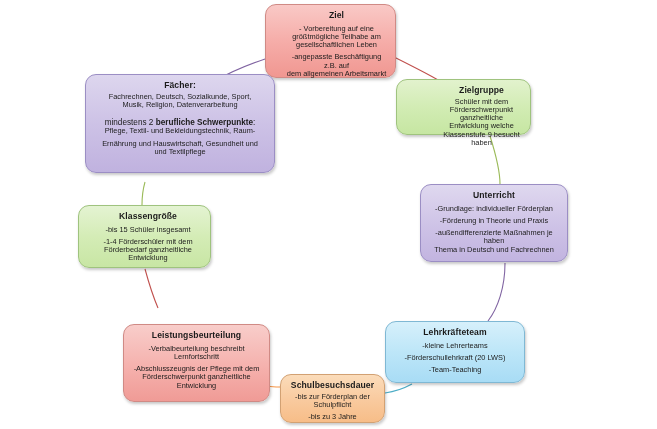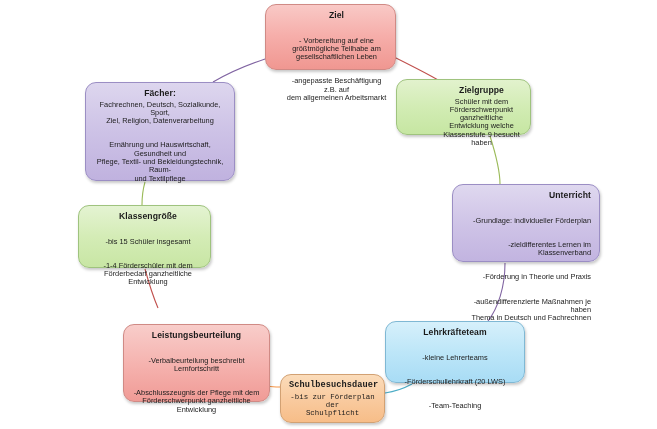--- a/index.html
+++ b/index.html
@@ -41,70 +41,68 @@
     margin-bottom: 2px;
     display: block;
   }
   .node .line {
     display: block;
     font-size: 7.4px;
     letter-spacing: 0px;
   }
   .node .para {
     display: block;
-    margin-top: 16px;
+    margin-top: 4px;
   }
   .node .para:first-of-type {
     margin-top: 0;
   }
   .node .b { font-weight: bold; }
 
   
   .n-ziel {
-    left: 265px; top: 4px; width: 131px; height: 66px;
+    left: 265px; top: 4px; width: 131px; height: 74px;
     background: linear-gradient(180deg, #f9c9c6 0%, #f6aeaa 48%, #f09791 100%);
     border-color: #d08a85;
     padding-left: 20px;
   }
   .n-zielgruppe {
     left: 396px; top: 79px; width: 135px; height: 56px;
     background: linear-gradient(180deg, #e2f2cd 0%, #d2ecb4 50%, #c6e6a2 100%);
     border-color: #9fc37e;
     padding-left: 44px;
   }
   .n-unterricht {
-    left: 452px; top: 184px; width: 148px; height: 78px;
+    left: 420px; top: 184px; width: 148px; height: 78px;
     background: linear-gradient(180deg, #dfd8ef 0%, #cfc4e7 50%, #c2b4e0 100%);
     border-color: #9b8ec4;
-    text-align: right;
   }
   .n-lehrkraefte {
     left: 385px; top: 321px; width: 140px; height: 62px;
     background: linear-gradient(180deg, #d6f0fb 0%, #bde6f8 50%, #a8dcf5 100%);
     border-color: #7fb8d4;
   }
   .n-schulbesuch {
     left: 280px; top: 374px; width: 105px; height: 49px;
     background: linear-gradient(180deg, #fbdcba 0%, #f9cba0 50%, #f7bd88 100%);
     border-color: #d2a173;
-    font-family: Liberation Mono, monospace;
   }
   .n-leistung {
     left: 123px; top: 324px; width: 147px; height: 78px;
     background: linear-gradient(180deg, #f8cdca 0%, #f5b1ad 55%, #f09b96 100%);
     border-color: #d08a85;
   }
   .n-klasse {
     left: 78px; top: 205px; width: 133px; height: 63px;
     background: linear-gradient(180deg, #e4f3d2 0%, #d4ecb6 50%, #c8e6a4 100%);
     border-color: #9fc37e;
     padding-left: 15px;
   }
   .n-faecher {
-    left: 85px; top: 82px; width: 150px; height: 99px;
+    left: 85px; top: 74px; width: 190px; height: 99px;
     background: linear-gradient(180deg, #ddd6ee 0%, #cdc2e6 50%, #c0b2df 100%);
     border-color: #9b8ec4;
   }
   .n-faecher .title { margin-bottom: 2px; }
 </style>
 </head>
 <body>
 
 <div id="canvas">
 
@@ -131,21 +129,20 @@
   <div class="node n-zielgruppe">
     <span class="title">Zielgruppe</span>
     <span class="line">Schüler mit dem Förderschwerpunkt</span>
     <span class="line">ganzheitliche Entwicklung welche</span>
     <span class="line">Klassenstufe 9 besucht haben</span>
   </div>
 
   <div class="node n-unterricht">
     <span class="title">Unterricht</span>
     <span class="line para">-Grundlage: individueller Förderplan</span>
-    <span class="line para">-zieldifferentes Lernen im Klassenverband</span>
     <span class="line para">-Förderung in Theorie und Praxis</span>
     <span class="line para">-außendifferenzierte Maßnahmen je haben</span>
     <span class="line">Thema in Deutsch und Fachrechnen</span>
   </div>
 
   <div class="node n-lehrkraefte">
     <span class="title">Lehrkräfteteam</span>
     <span class="line para">-kleine Lehrerteams</span>
     <span class="line para">-Förderschullehrkraft (20 LWS)</span>
     <span class="line para">-Team-Teaching</span>
@@ -171,19 +168,20 @@
     <span class="title">Klassengröße</span>
     <span class="line para">-bis 15 Schüler insgesamt</span>
     <span class="line para">-1-4 Förderschüler mit dem</span>
     <span class="line">Förderbedarf ganzheitliche</span>
     <span class="line">Entwicklung</span>
   </div>
 
   <div class="node n-faecher">
     <span class="title">Fächer:</span>
     <span class="line">Fachrechnen, Deutsch, Sozialkunde, Sport,</span>
-    <span class="line">Ziel, Religion, Datenverarbeitung</span>
+    <span class="line">Musik, Religion, Datenverarbeitung</span>
+    <span class="line para" style="margin-top:9px;font-size:8.2px;"><span>mindestens 2 </span><span class="b">berufliche Schwerpunkte</span><span>:</span></span>
+    <span class="line">Pflege, Textil- und Bekleidungstechnik, Raum-</span>
     <span class="line para">Ernährung und Hauswirtschaft,  Gesundheit und</span>
-    <span class="line">Pflege, Textil- und Bekleidungstechnik, Raum-</span>
     <span class="line">und Textilpflege</span>
   </div>
 
 </div>
 
 </body></html>

